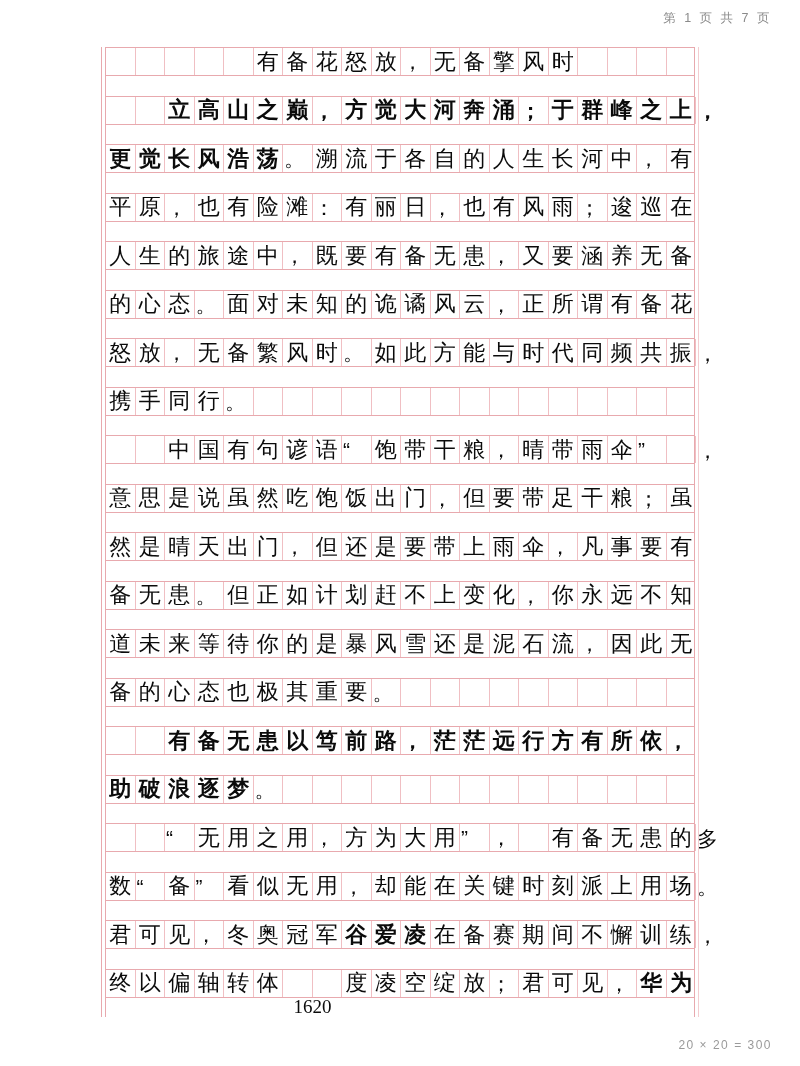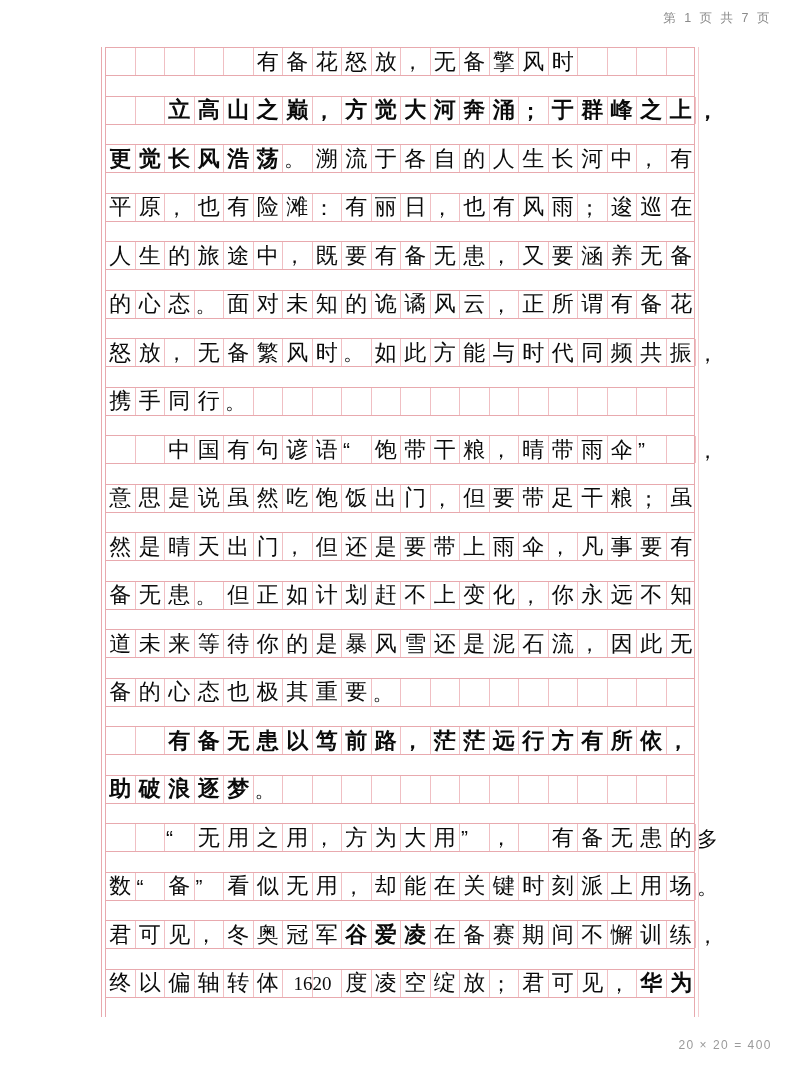--- a/index.html
+++ b/index.html
@@ -93,20 +93,21 @@
     padding-left: 1px;
     font-size: 21px;
   }
   .cell .ch.digits {
     font-size: 19px;
     letter-spacing: 0px;
     font-family: "Liberation Serif", "DejaVu Serif", serif;
   }
   .cell .ch.wide2 {
     width: 59px;
+    margin-top: 23px;
   }
 
   
   .hang-punct {
     position: absolute;
     left: 591px;
     top: 0;
     height: 29px;
     display: flex;
     align-items: center;
@@ -1334,13 +1335,13 @@
           <span class="ch bold">华</span>
         </div>
         <div class="cell">
           <span class="ch bold">为</span>
         </div>
       </div>
       <div class="gap-strip"></div>
     </div>
   </div>
 
-<div class="page-footer">20 × 20 = 400</div>
+<div class="page-footer">20 × 20 = 300</div>
 
 </body></html>

